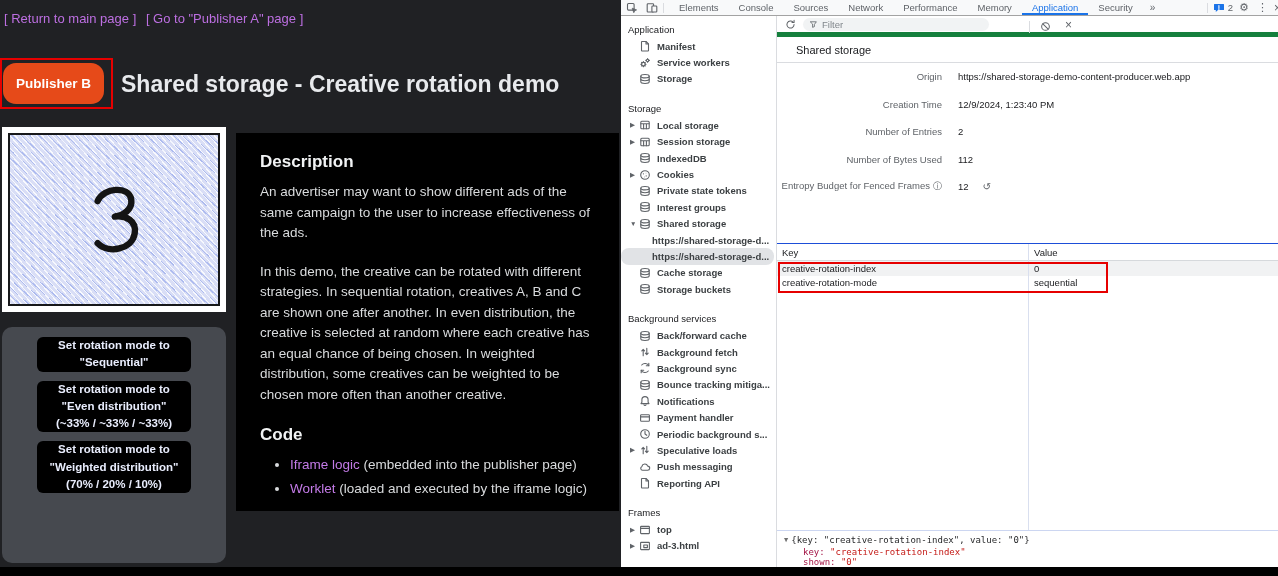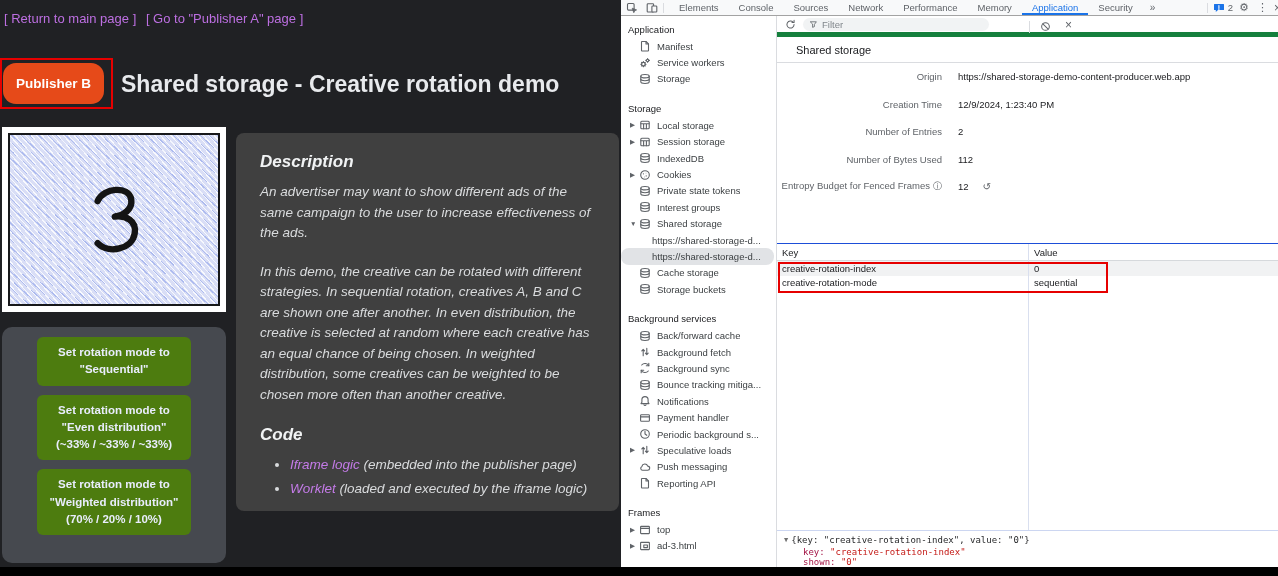--- a/index.html
+++ b/index.html
@@ -21,25 +21,25 @@
     background-color:#d9def6;
     background-image:
       repeating-linear-gradient(48deg, rgba(255,255,255,.85) 0 1px, rgba(255,255,255,0) 1px 4px),
       repeating-linear-gradient(42deg, rgba(137,158,233,.55) 0 1px, rgba(137,158,233,0) 1px 6px);
     display:flex; align-items:center; justify-content:center; }
   .creative-inner svg { display:block; }
 
   .demo-panel { position:absolute; left:2px; top:327px; width:224px; height:236px; border-radius:10px; background:#46494f; }
   .demo-title { text-align:center; padding-top:9px; font-size:15px; font-weight:bold; color:#f3f4f6; }
   .demo-buttons { margin-top:10px; display:flex; flex-direction:column; align-items:center; gap:9px; }
-  .demo-buttons button { width:154px; border:none; border-radius:6px; background:#4d7c0f; color:#e9edfd;
-    font-family:inherit; font-weight:bold; font-size:11.5px; line-height:1.5; padding:7px 4px; cursor:pointer; }
-
-  .desc-panel { position:absolute; left:236px; top:133px; width:383px; height:378px; border-radius:8px;
-    background:#404040; padding:15px 24px; color:#d9dbdd;font-style:italic; }
+  .demo-buttons button { width:154px; border:none; border-radius:6px; background:#000000; color:#e9edfd;
+    font-family:inherit; font-weight:bold; font-size:11.5px; line-height:1.5; padding:0 4px; cursor:pointer; }
+
+  .desc-panel { position:absolute; left:236px; top:133px; width:383px; height:378px; border-radius:0;
+    background:#000000; padding:15px 24px; color:#d9dbdd; }
   .desc-panel h2 { font-size:17px; font-weight:bold; color:#f1f3f4; margin:4px 0 10px; }
   .desc-panel p { font-size:13.5px; line-height:1.52; margin-bottom:15px; }
   .desc-panel p + p { margin-top:18px; }
   .desc-panel .code-head { margin-top:20px; }
   .desc-panel ul { margin:6px 0 0 30px; }
   .desc-panel li { font-size:13.5px; line-height:1.55; margin-bottom:3px; }
   .desc-panel a { color:#c47be8; text-decoration:none; cursor:pointer; }
 
   
   .devtools { position:absolute; left:621px; top:0; width:657px; height:576px; background:#fff; color:#202124; }
@@ -57,21 +57,21 @@
   .tb-glyph { font-size:11px; margin:0 6px; cursor:pointer; }
   .tb-close { font-size:12px; margin:0 -3px 0 4px; cursor:pointer; }
 
   .dt-body { position:absolute; left:0; top:16px; right:0; bottom:0; display:flex; }
   .dt-sidebar { width:156px; border-right:1px solid #dadce0; overflow:hidden; font-size:9.5px; padding-top:4px; }
   .sb-section { margin-bottom:12px; }
   .sb-header { padding:4px 0 3px 7px; color:#202124; }
   .sb-item { display:flex; align-items:center; height:16.4px; padding-left:9px; cursor:pointer; position:relative; color:#3c4043; }
   .sb-arrow { width:9px; flex:0 0 auto; font-size:6.5px; color:#5f6368; }
   .sb-icon { width:12px; height:12px; margin-right:6px; flex:0 0 auto; }
-  .sb-label { white-space:nowrap; overflow:hidden; text-overflow:ellipsis; }
+  .sb-label { white-space:nowrap; overflow:hidden; text-overflow:ellipsis;font-weight:bold; }
   .sb-item.child { padding-left:31px; }
   .sb-item.selected { background:#e1e3e6; border-radius:8px; margin-right:2px; }
 
   .dt-main { flex:1; position:relative; overflow:hidden; }
   .dt-toolbar { position:absolute; left:0; right:0; top:0; height:21px; border-bottom:5px solid #15803d;
     display:flex; align-items:center; padding-left:8px; }
   .dt-toolbar .icon { width:11px; height:11px; }
   .filter-pill { margin-left:7px; width:186px; height:13px; border-radius:7px; background:#f1f3f4;
     display:flex; align-items:center; padding:0 6px; }
   .filter-pill .icon { width:9px; height:9px; margin-right:4px; }

